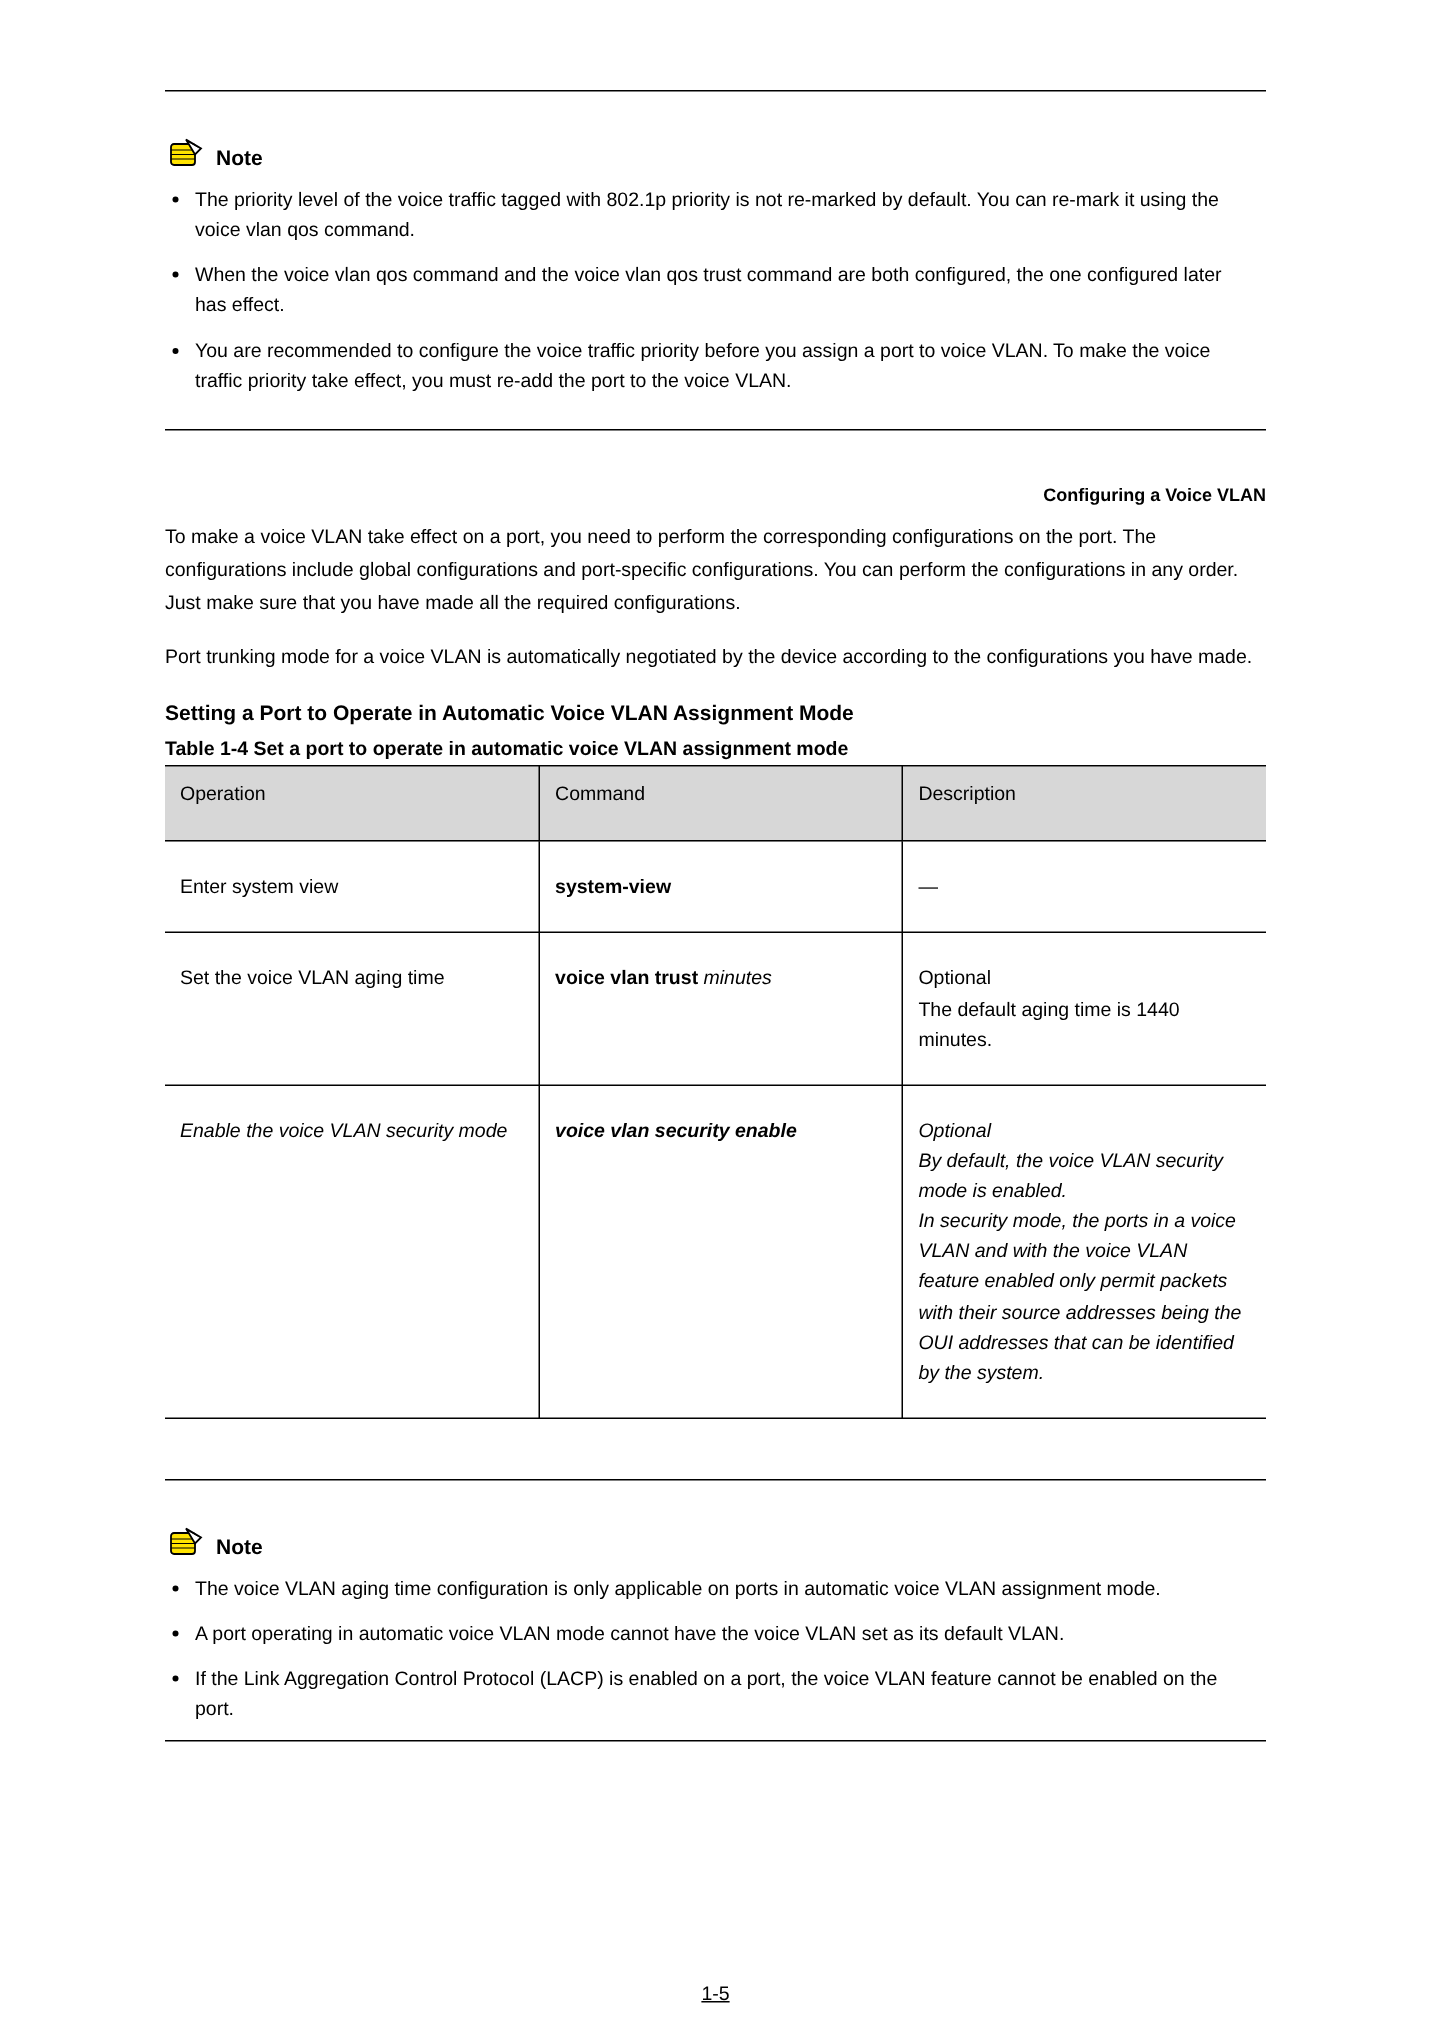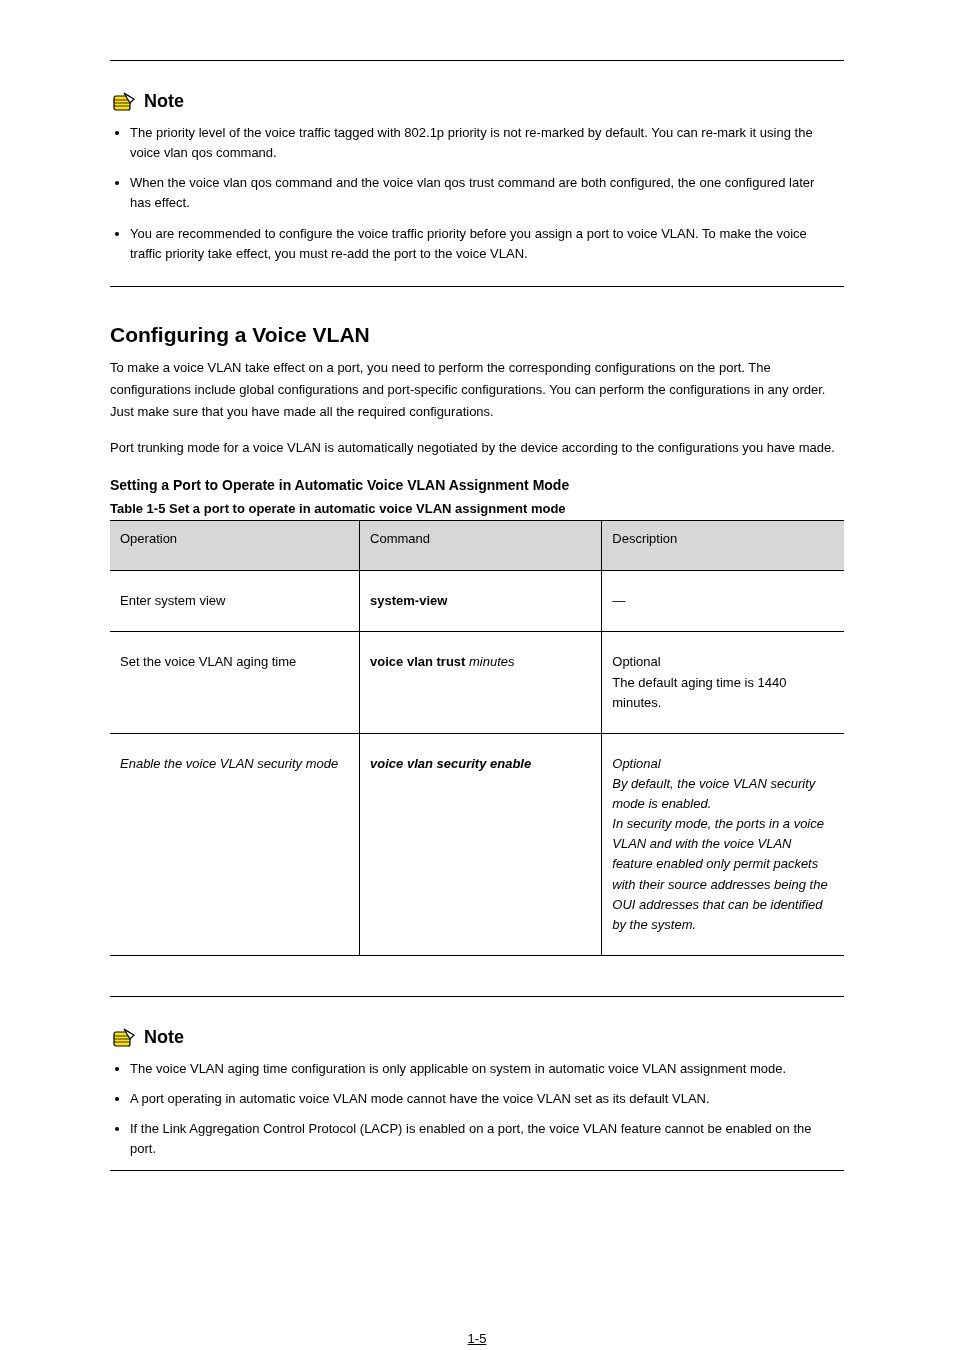--- a/index.html
+++ b/index.html
@@ -18,25 +18,25 @@
     }
     .top-sep {
       border-top: 1.5px solid #000;
       margin-bottom: 30px;
     }
     .note-block {
       margin: 0 0 10px 0;
     }
     .note-header {
       display: flex;
-      align-items: flex-start;
+      align-items: flex-end;
       gap: 6px;
       padding-bottom: 4px;
       font-weight: bold;
-      font-size: 18px;
+      font-size: 14px;
     }
     .note-icon {
       display: inline-block;
     }
     .note-icon svg {
       display: block;
     }
     .note-list {
       list-style: disc;
       padding-left: 20px;
@@ -49,23 +49,24 @@
     .bottom-sep {
       border-top: 1.5px solid #000;
       margin-top: 22px;
       margin-bottom: 30px;
     }
     .bottom-sep2 {
       border-top: 1.5px solid #000;
       margin-top: 10px;
     }
     .h2 {
-      font-size: 21px;
+      font-size: 12px;
       font-weight: bold;
       margin: 36px 0 10px 0;
+      text-align: right;
     }
     .para {
       line-height: 1.7;
       margin: 0 0 14px 0;
     }
     .h3 {
       font-size: 14px;
       font-weight: bold;
       margin: 18px 0 6px 0;
     }
@@ -149,21 +150,21 @@
   </div>
 
   <div class="bottom-sep"></div>
 
   <div class="h2">Configuring a Voice VLAN</div>
   <div class="para">To make a voice VLAN take effect on a port, you need to perform the corresponding configurations on the port. The configurations include global configurations and port-specific configurations. You can perform the configurations in any order. Just make sure that you have made all the required configurations.</div>
   <div class="para">Port trunking mode for a voice VLAN is automatically negotiated by the device according to the configurations you have made.</div>
 
   <div class="h3">Setting a Port to Operate in Automatic Voice VLAN Assignment Mode</div>
   <div class="table-caption">
-    <b>Table 1-5 Set a port to operate in automatic voice VLAN assignment mode</b>
+    <b>Table 1-4 Set a port to operate in automatic voice VLAN assignment mode</b>
   </div>
 
   <table class="cfg">
     <thead>
       <tr>
         <th style="width:34%">Operation</th>
         <th style="width:33%">Command</th>
         <th style="width:33%">Description</th>
       </tr>
     </thead>
@@ -199,21 +200,21 @@
           <path d="M4 9 L20 9" stroke="#000" stroke-width="0.8"></path>
           <path d="M4 12 L20 12" stroke="#000" stroke-width="0.8"></path>
           <path d="M4 15 L20 15" stroke="#000" stroke-width="0.8"></path>
           <path d="M14 2 L24 8 L20 12 Z" fill="#fff" stroke="#000" stroke-width="1.2"></path>
           <path d="M15 3 L22 7" stroke="#000" stroke-width="0.8"></path>
         </svg>
       </span>
       <span>Note</span>
     </div>
     <ul class="note-list">
-      <li>The voice VLAN aging time configuration is only applicable on system in automatic voice VLAN assignment mode.</li>
+      <li>The voice VLAN aging time configuration is only applicable on ports in automatic voice VLAN assignment mode.</li>
       <li>A port operating in automatic voice VLAN mode cannot have the voice VLAN set as its default VLAN.</li>
       <li>If the Link Aggregation Control Protocol (LACP) is enabled on a port, the voice VLAN feature cannot be enabled on the port.</li>
     </ul>
   </div>
 
   <div class="bottom-sep2"></div>
 
   <div class="page-num">1-5</div>
 
 </div>

